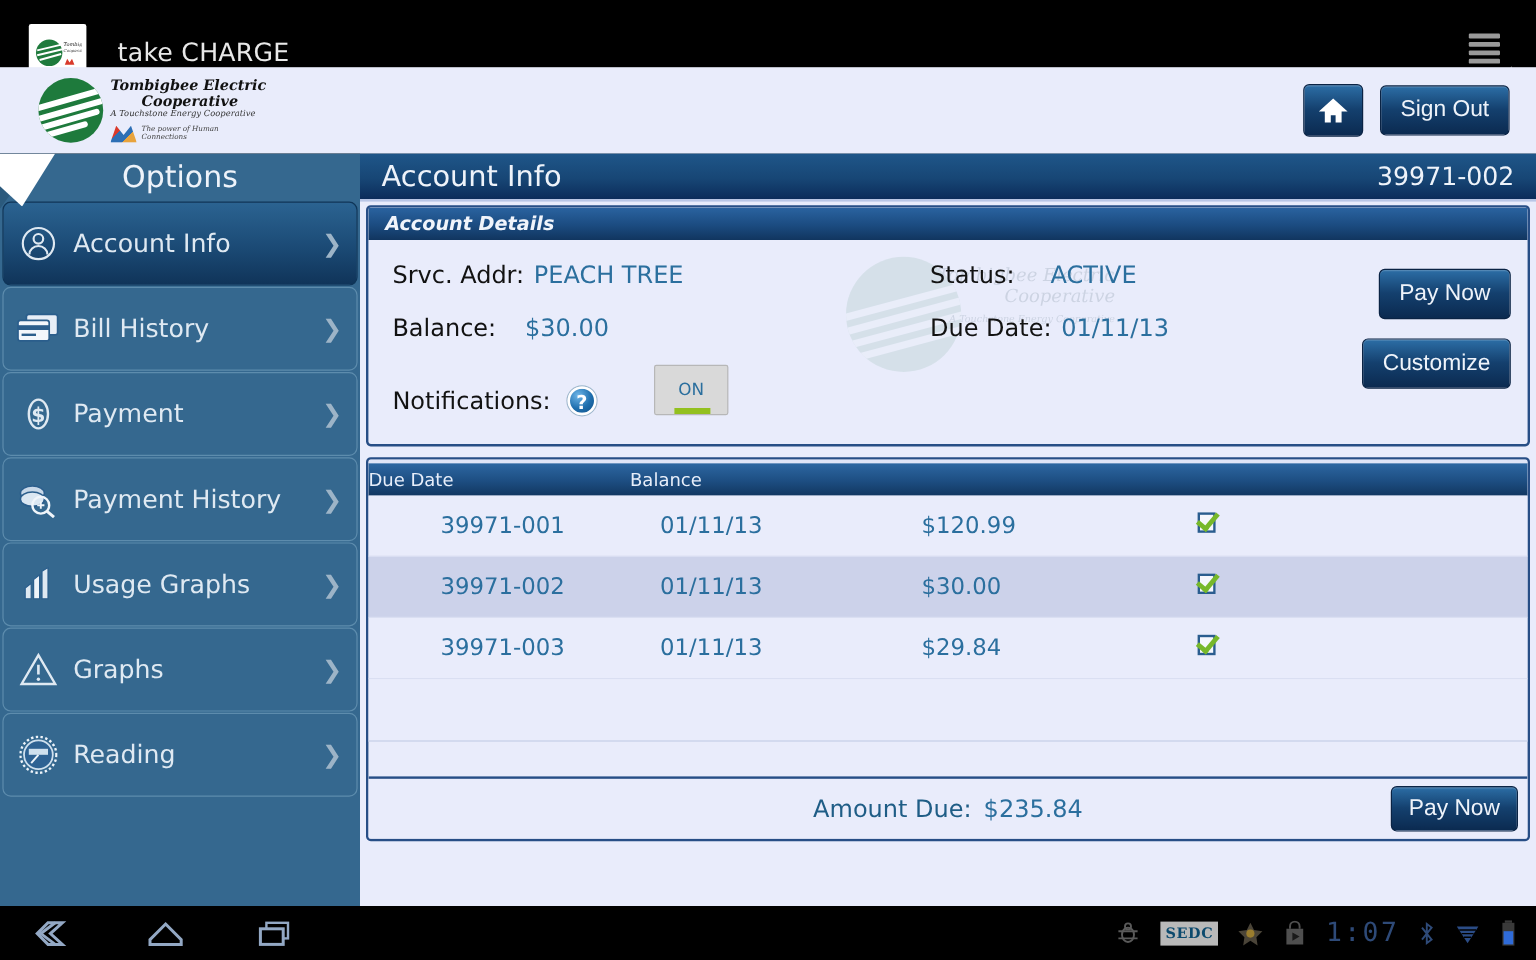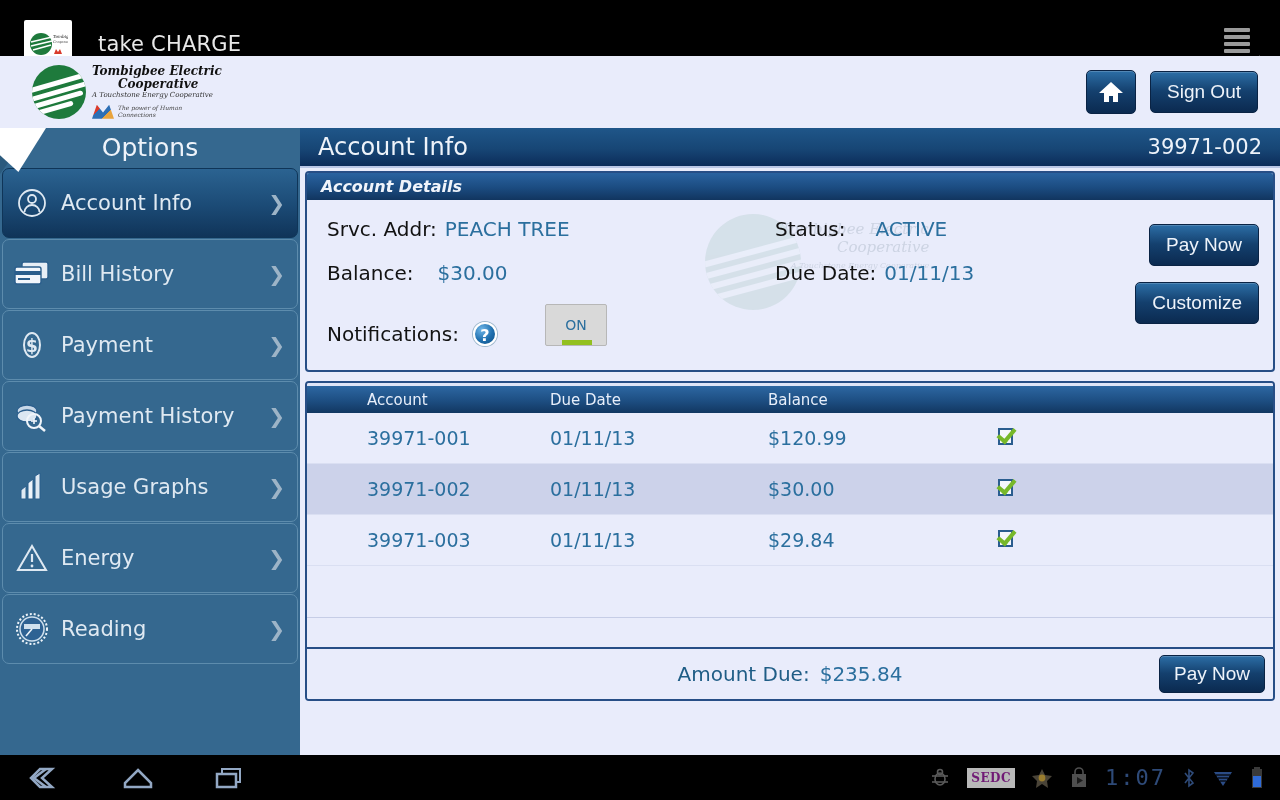--- a/index.html
+++ b/index.html
@@ -236,21 +236,21 @@
   .navbar {
     position: absolute; left: 0; bottom: 0; width: 1280px; height: 45px;
     background: #000; display: flex; align-items: center;
   }
   .nav-left { display: flex; align-items: center; gap: 52px; margin-left: 26px; }
   .nav-right {
     position: absolute; right: 16px; display: flex; align-items: center; gap: 16px;
   }
   .clock { color: #2e4a78; font-size: 22px; letter-spacing: 2px; font-family: "DejaVu Sans Mono", monospace; }
   .sedc {
-    background: #b9b9b9; color: #701a75; font-size: 12px; font-weight: bold;
+    background: #b9b9b9; color: #0c4a6e; font-size: 12px; font-weight: bold;
     font-family: "DejaVu Serif", serif; padding: 3px 4px; letter-spacing: .5px;
   }
 </style>
 </head>
 <body>
 
 <div id="app">
 
   <div class="android-bar">
     <div class="app-icon">
@@ -371,21 +371,21 @@
           <span class="side-chev">❯</span>
         </div>
         <div class="side-item">
           <span class="side-icon">
             <svg width="32" height="30" viewBox="0 0 32 30">
               <polygon points="16,3 30,27 2,27" fill="none" stroke="#dfe9f2" stroke-width="2"></polygon>
               <line x1="16" y1="11" x2="16" y2="19" stroke="#dfe9f2" stroke-width="2.2"></line>
               <circle cx="16" cy="23" r="1.4" fill="#dfe9f2"></circle>
             </svg>
           </span>
-          <span class="side-label">Energy</span>
+          <span class="side-label">Graphs</span>
           <span class="side-chev">❯</span>
         </div>
         <div class="side-item">
           <span class="side-icon">
             <svg width="32" height="32" viewBox="0 0 32 32">
               <circle cx="16" cy="16" r="15" fill="none" stroke="#eef4fa" stroke-width="2" stroke-dasharray="2 2"></circle>
               <circle cx="16" cy="16" r="12" fill="#2e6293" stroke="#cfe0ee" stroke-width="1.5"></circle>
               <rect x="8" y="11" width="16" height="5" fill="#cfe0ee"></rect>
               <line x1="16" y1="16" x2="10" y2="23" stroke="#eef4fa" stroke-width="1.6"></line>
             </svg>
@@ -457,21 +457,20 @@
               </span>
             </div>
             <div class="col-right"></div>
           </div>
         </div>
       </div>
     </div>
 
     <div class="panel" style="margin-top:9px">
       <div class="tbl-head">
-        <div class="c1">Account</div>
         <div class="c2">Due Date</div>
         <div class="c3">Balance</div>
         <div class="c4"></div>
       </div>
       <div id="acct-rows">
           <div class="tbl-row">
             <div class="c1">39971-001</div>
             <div class="c2">01/11/13</div>
             <div class="c3">$120.99</div>
             <div class="c4"><span class="chk"></span></div>

